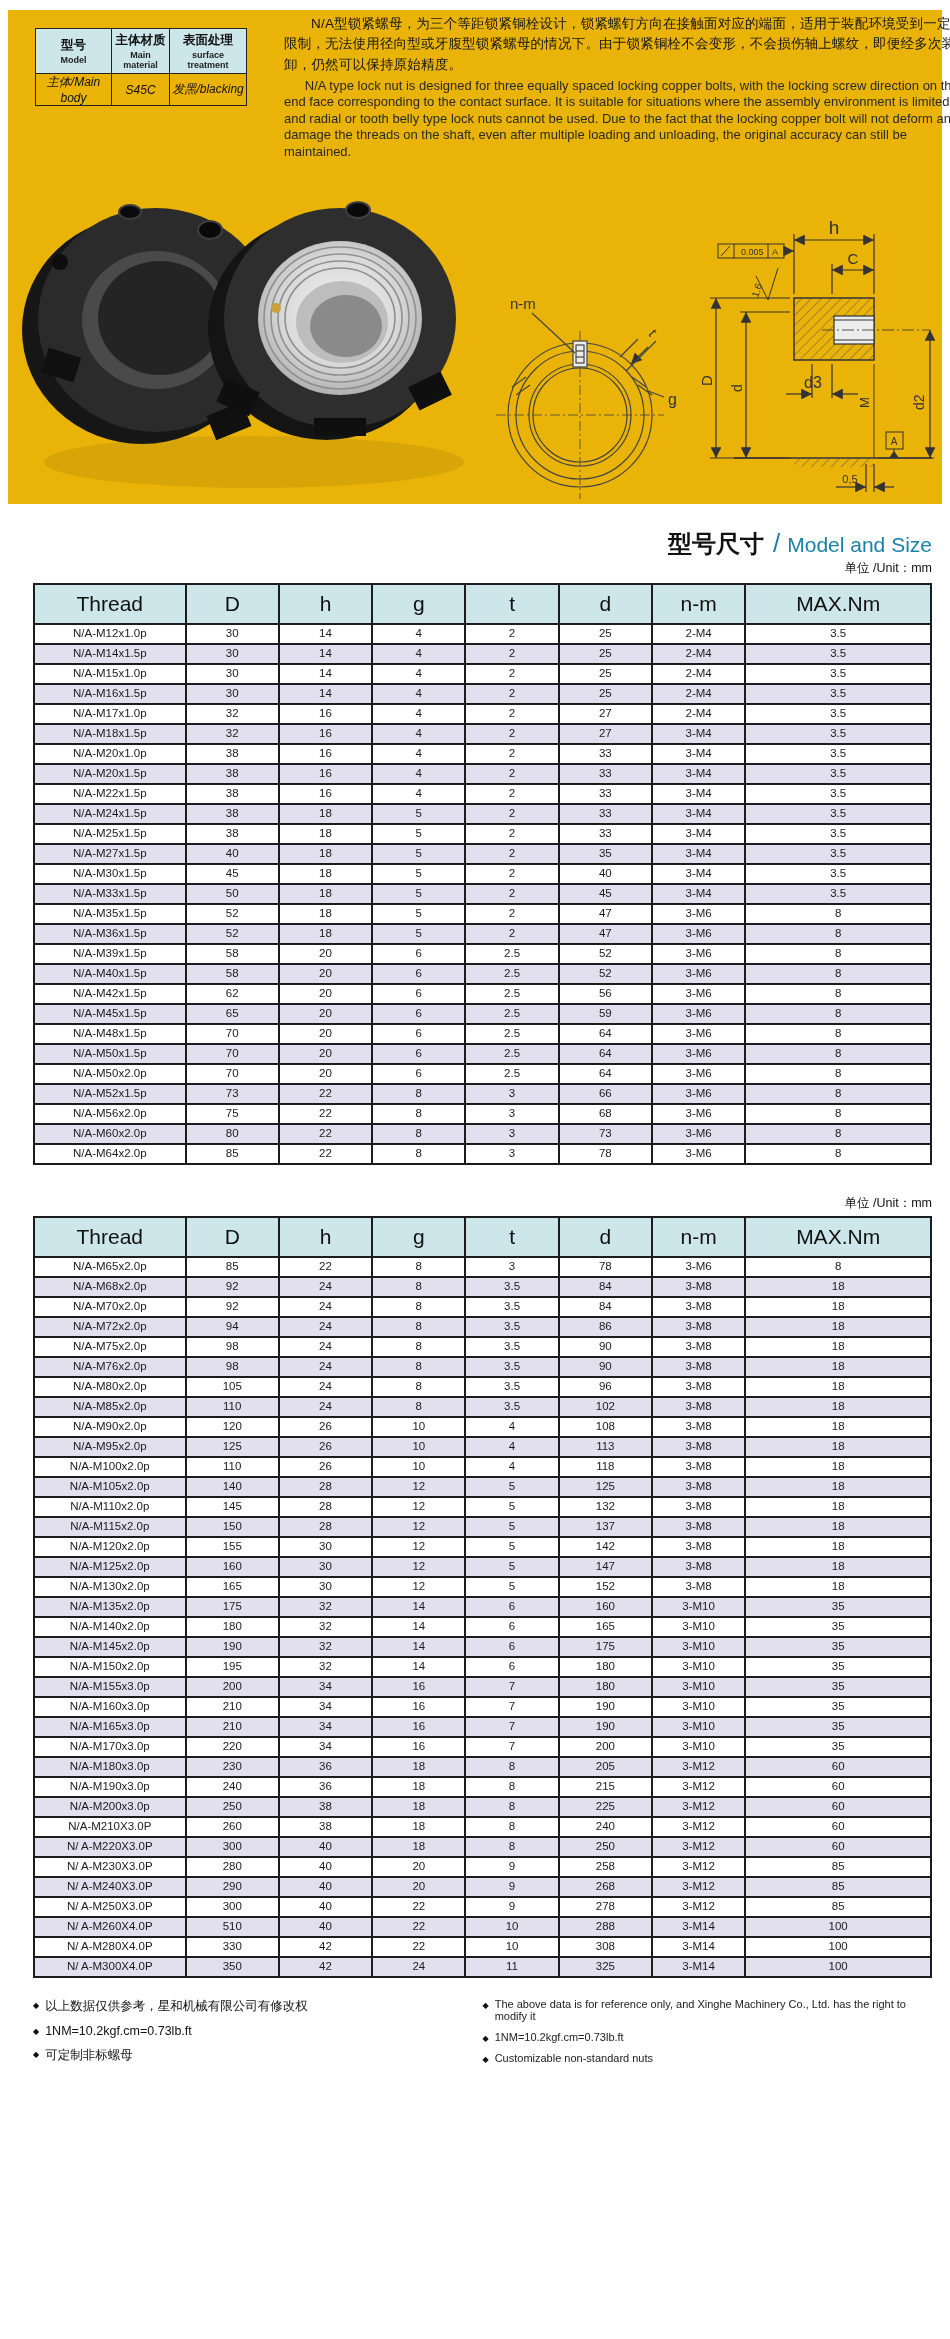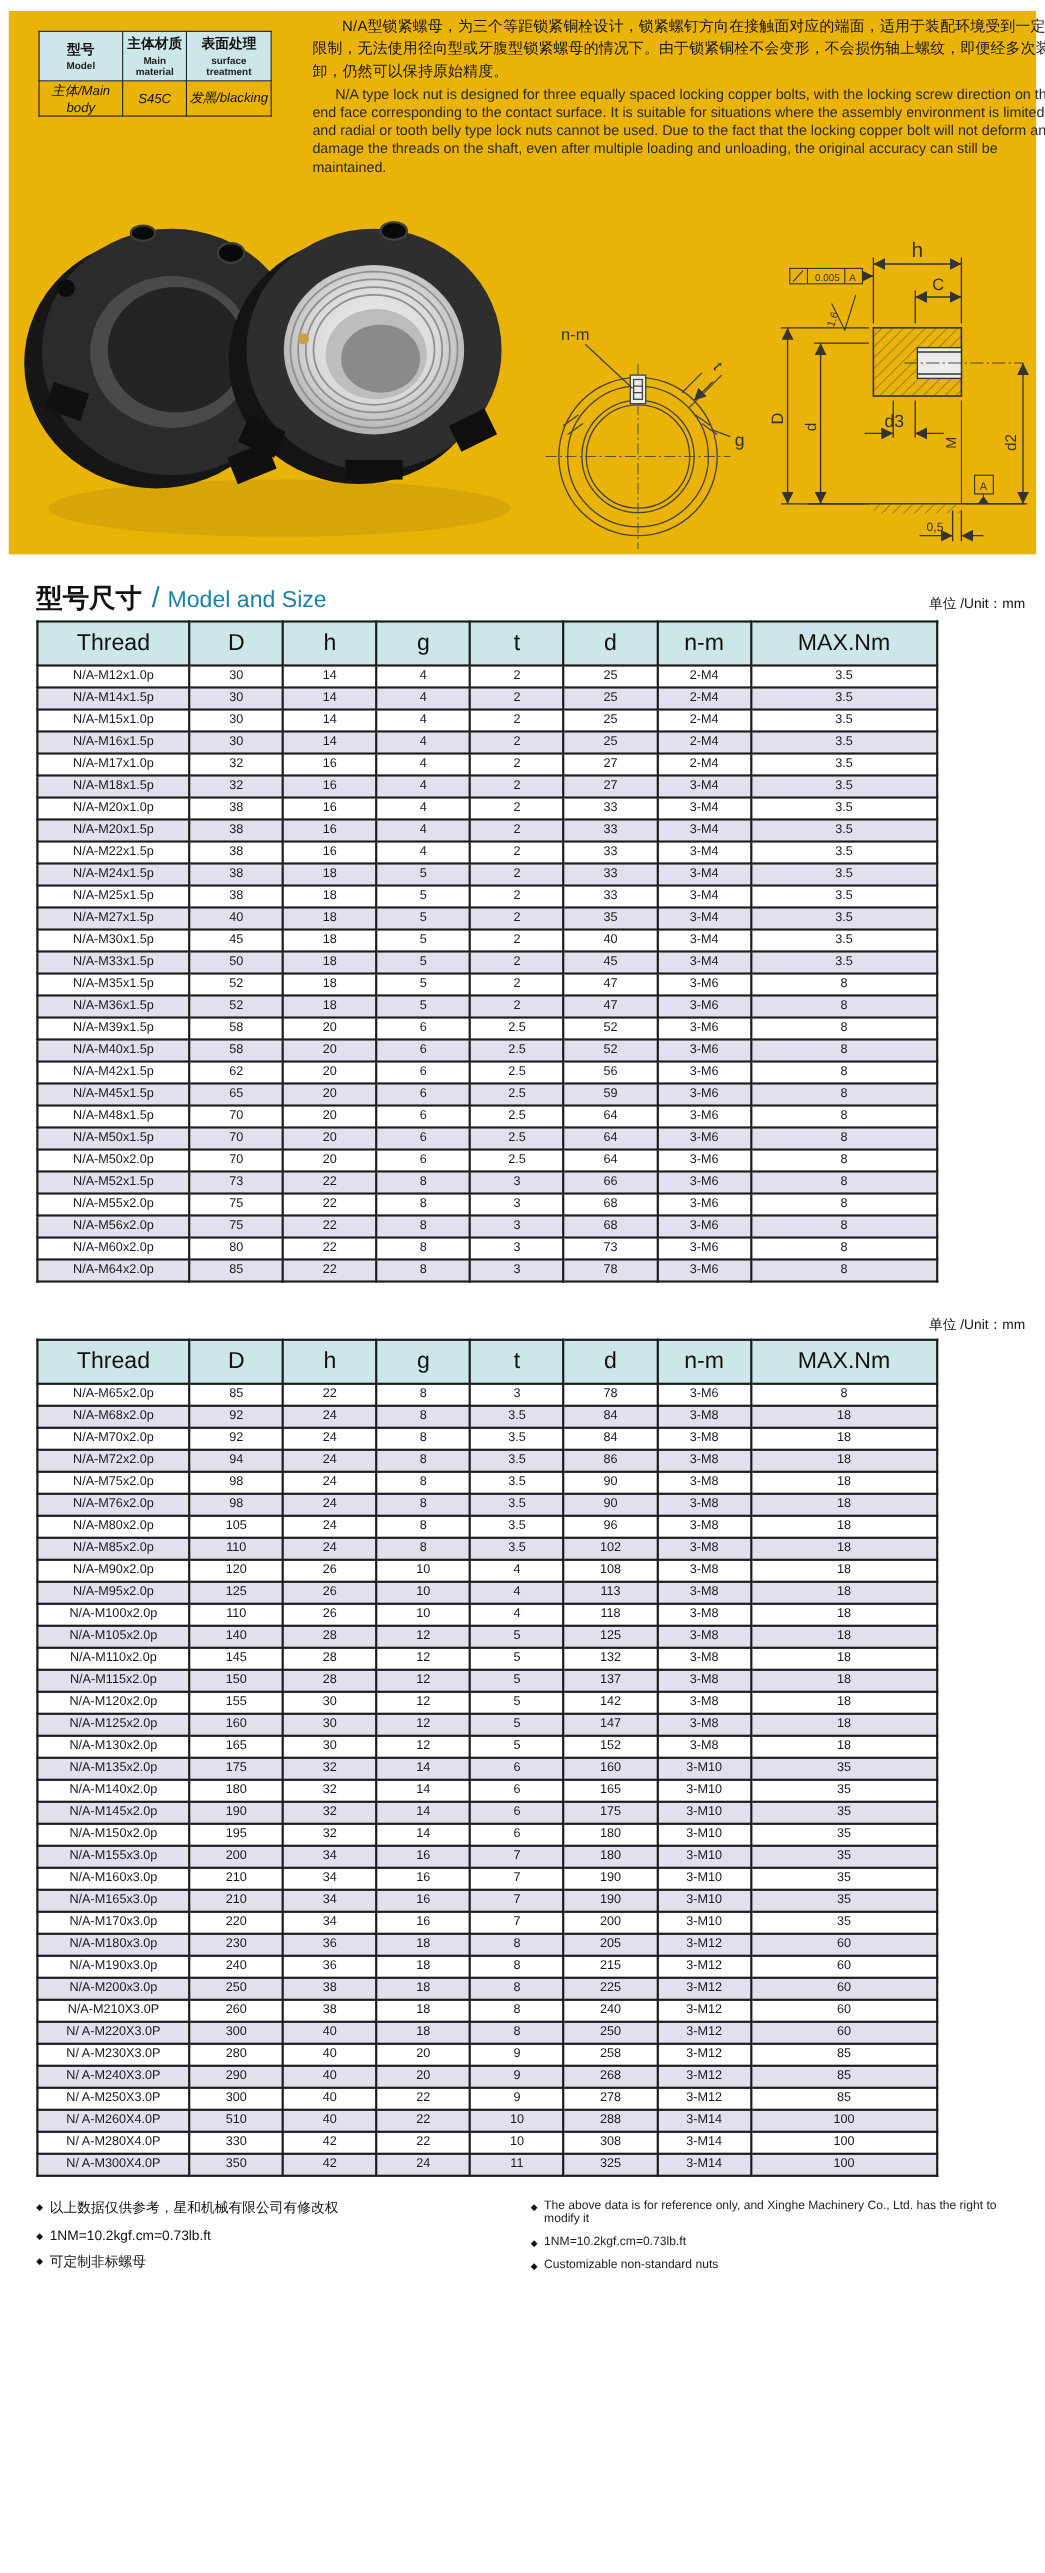--- a/index.html
+++ b/index.html
@@ -49,32 +49,32 @@
     text-indent: 1.6em;
   }
 
   .photo { position: absolute; left: 6px; top: 122px; }
   .front-view { position: absolute; left: 472px; top: 255px; }
   .section-view { position: absolute; left: 686px; top: 138px; }
 
   
   .size-header {
     margin: 24px 18px 0 33px;
-    display: flex; justify-content: space-between; align-items: flex-end;
+    display: flex; justify-content: space-between; align-items: flex-end; flex-direction: column;
   }
   .size-title .t-zh { font-size: 24px; font-weight: 700; color: #111; }
   .size-title .t-slash { font-size: 26px; color: #1a81a8; margin: 0 7px 0 9px; font-weight: 400; }
   .size-title .t-en { font-size: 21px; color: #1a81a8; font-weight: 400; }
   .unit-label { font-size: 12.5px; color: #111; padding-bottom: 2px; }
   .unit-row2 { margin: 30px 18px 0 33px; text-align: right; font-size: 12.5px; color: #111; }
 
   
   table.size-table {
     border-collapse: collapse;
-    width: 820px;
+    width: 899px;
     margin: 4px 18px 0 33px;
     table-layout: fixed;
   }
   table.size-table th {
     background: #cde6e9;
     border: 2px solid #1c1c1c;
     font-size: 21px; font-weight: 400; color: #111;
     height: 40px;
   }
   table.size-table td {
@@ -556,30 +556,20 @@
           <td>3-M6</td>
           <td>8</td>
         </tr>
         <tr>
           <td>N/A-M52x1.5p</td>
           <td>73</td>
           <td>22</td>
           <td>8</td>
           <td>3</td>
           <td>66</td>
-          <td>3-M6</td>
-          <td>8</td>
-        </tr>
-        <tr>
-          <td>N/A-M55x2.0p</td>
-          <td>75</td>
-          <td>22</td>
-          <td>8</td>
-          <td>3</td>
-          <td>68</td>
           <td>3-M6</td>
           <td>8</td>
         </tr>
         <tr>
           <td>N/A-M56x2.0p</td>
           <td>75</td>
           <td>22</td>
           <td>8</td>
           <td>3</td>
           <td>68</td>

